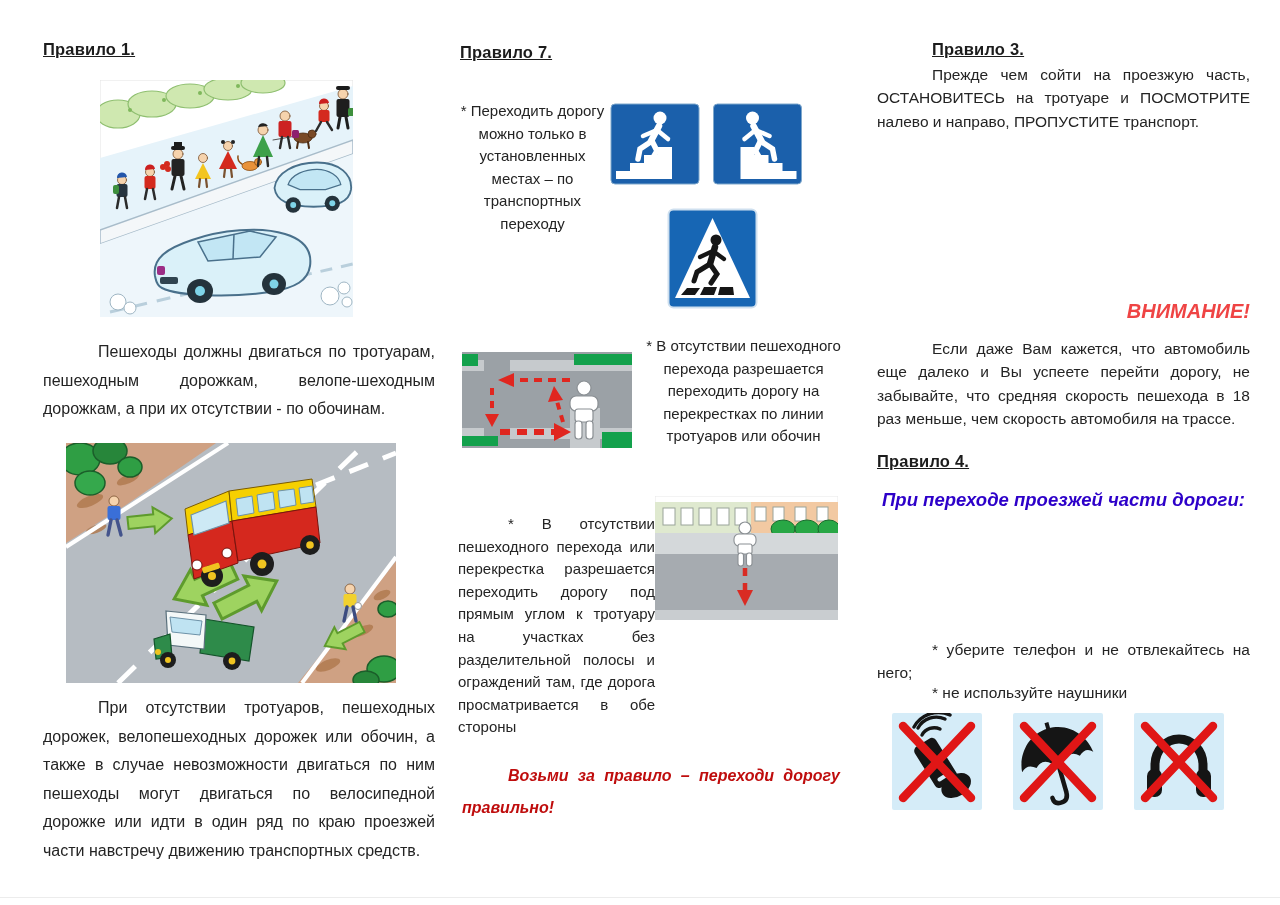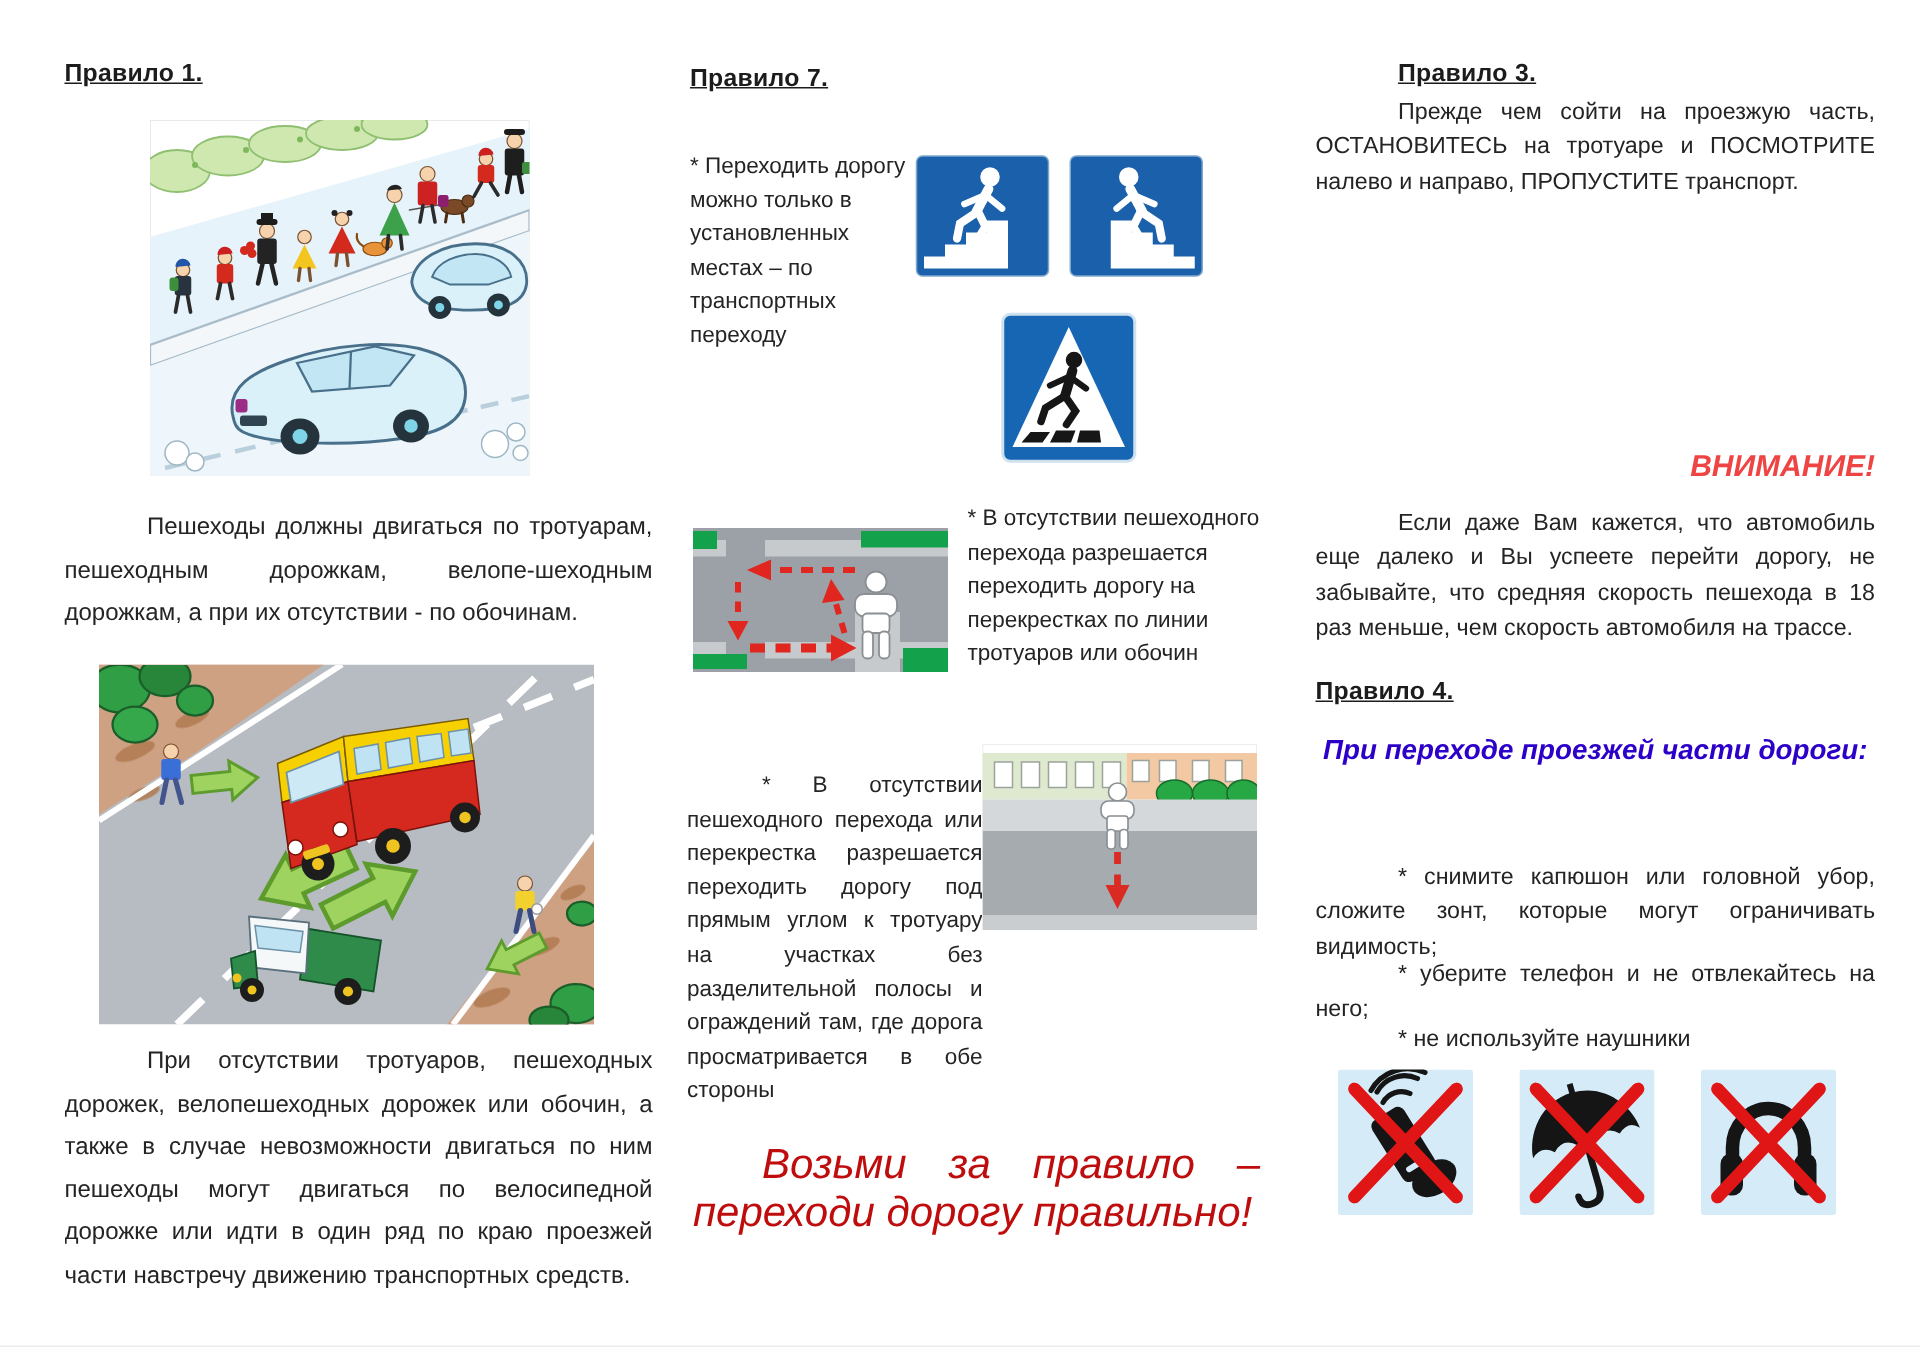--- a/index.html
+++ b/index.html
@@ -1,25 +1,25 @@
 <!DOCTYPE html>
 <html><head>
 <meta charset="utf-8">
 <style>
   html,body{margin:0;padding:0;background:#fff;}
   body{width:1280px;height:905px;overflow:hidden;
        font-family:"Liberation Sans","DejaVu Sans",sans-serif;color:#242424;}
   .page{position:relative;width:1280px;height:905px;background:#ffffff;}
-  .abs{position:absolute;}
+  .abs{position:absolute;text-align:center;}
   .h{font-weight:bold;font-size:16.5px;text-decoration:underline;color:#1c1c1c;letter-spacing:.2px;}
   .body1{width:392px;font-size:16px;line-height:28.5px;text-align:justify;text-indent:55px;}
   .small{font-size:15px;line-height:22.6px;}
   .just{text-align:justify;text-indent:50px;margin-top:32px;}
   .body3{width:373px;font-size:15.5px;line-height:23.4px;text-align:justify;text-indent:55px;}
-  .slogan{width:378px;font-size:28px;line-height:32px;font-weight:normal;font-style:italic;
+  .slogan{width:378px;font-size:16px;line-height:32px;font-weight:bold;font-style:italic;
           color:#bf0d0d;text-align:justify;text-indent:46px;}
   .attn{width:373px;text-align:right;font-size:20px;font-weight:bold;font-style:italic;color:#ef4444;}
   .bluehead{width:373px;text-align:center;font-size:18.5px;font-weight:bold;font-style:italic;color:#2d00c9;}
   .imgframe{background:#fff;}
   svg{display:block;}
   .icon-row{display:flex;gap:31px;}
 </style>
 </head>
 <body>
 
@@ -402,21 +402,20 @@
   <div class="abs slogan" style="left:462px;top:760px">Возьми за правило – переходи дорогу правильно!</div>
 
   <div class="abs h" style="left:932px;top:40px">Правило 3.</div>
   <div class="abs body3" style="left:877px;top:63px">Прежде чем сойти на проезжую часть, ОСТАНОВИТЕСЬ на тротуаре и ПОСМОТРИТЕ налево и направо, ПРОПУСТИТЕ транспорт.</div>
   <div class="abs attn" style="left:877px;top:300px">ВНИМАНИЕ!</div>
   <div class="abs body3" style="left:877px;top:337px">Если даже Вам кажется, что автомобиль еще далеко и Вы успеете перейти дорогу, не забывайте, что средняя скорость пешехода в 18 раз меньше, чем скорость автомобиля на трассе.</div>
 
   <div class="abs h" style="left:877px;top:452px">Правило 4.</div>
   <div class="abs bluehead" style="left:877px;top:489px">При переходе проезжей части дороги:</div>
 
-  <div class="abs body3" style="left:877px;top:573px">* снимите капюшон или головной убор, сложите зонт, которые могут ограничивать видимость;</div>
   <div class="abs body3" style="left:877px;top:638px">* уберите телефон и не отвлекайтесь на него;</div>
   <div class="abs body3" style="left:877px;top:681px">* не используйте наушники</div>
 
   <div class="abs icon-row" style="left:892px;top:713px">
     <div>
       <svg width="90" height="97" viewBox="0 0 90 97">
         <rect x="0" y="0" width="90" height="97" rx="2" fill="#d5ecf8"></rect>
         <g transform="rotate(-32 45 55)">
           <rect x="34" y="26" width="25" height="48" rx="5" fill="#151515"></rect>
           <rect x="39" y="64" width="15" height="4" rx="2" fill="#d5ecf8"></rect>

